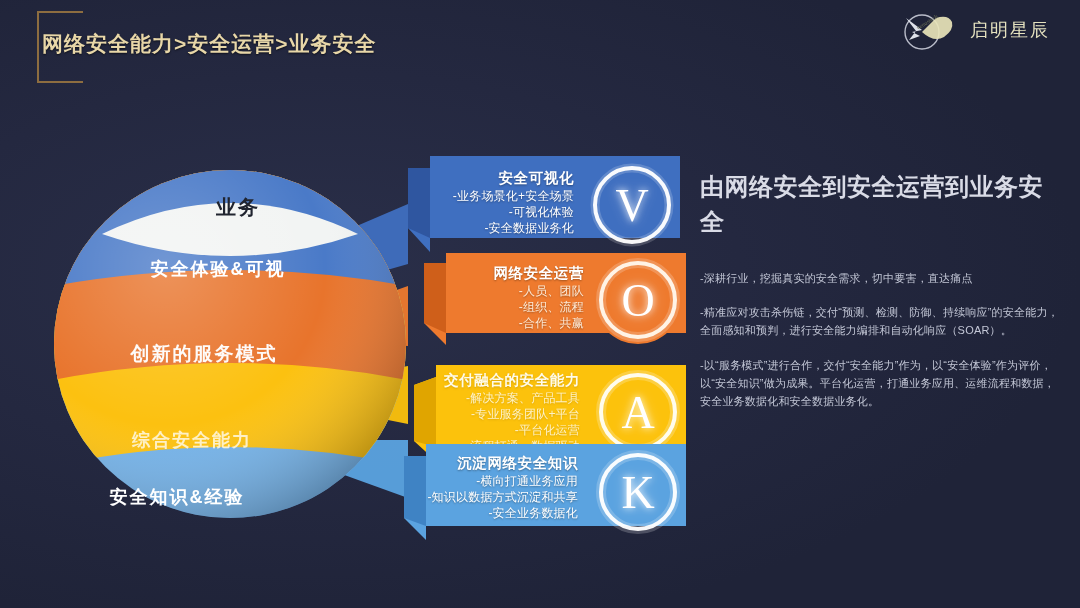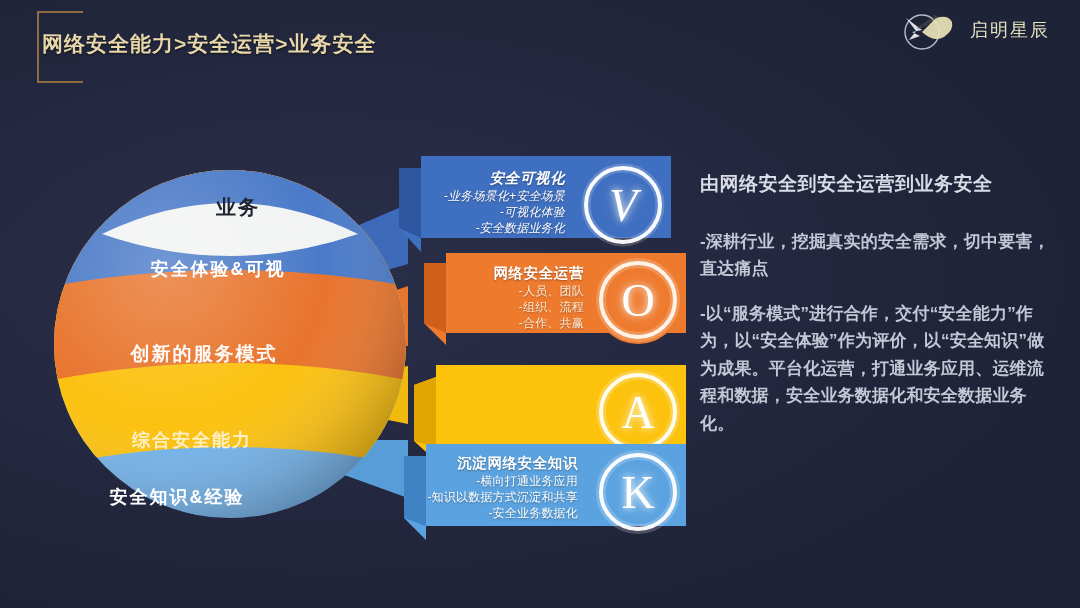--- a/index.html
+++ b/index.html
@@ -55,21 +55,21 @@
   .badge{position:absolute;}
   .badge-letter{
     position:absolute;left:0;top:0;width:100%;height:100%;
     display:flex;align-items:center;justify-content:center;
     color:#fff;font-size:46px;font-weight:normal;
     font-family:"Liberation Serif","DejaVu Serif",serif;
     text-shadow:0 0 7px rgba(255,255,255,.85),0 0 14px rgba(255,255,255,.45);
   }
 
   
-  #callout-v{left:399px;top:156px;width:328px;height:96px;font-style:italic;}
+  #callout-v{left:408px;top:156px;width:328px;height:96px;}
   #callout-v .cl-text{left:18px;top:13px;width:148px;}
   #callout-v .badge{left:178px;top:3px;width:92px;height:92px;}
   
   #callout-o{left:424px;top:253px;width:262px;height:92px;}
   #callout-o .cl-text{left:20px;top:11px;width:140px;}
   #callout-o .badge{left:168px;top:1px;width:92px;height:92px;}
   
   #callout-a{left:414px;top:361px;width:272px;height:100px;}
   #callout-a .cl-text{left:14px;top:10px;width:152px;}
   #callout-a .badge{left:178px;top:5px;width:92px;height:92px;}
@@ -79,27 +79,26 @@
   #callout-k .badge{left:188px;top:4px;width:92px;height:92px;}
 
   
   #callout-a .cl-text{color:#fffbe8;text-shadow:0 1px 2px rgba(190,140,0,.55);}
   #callout-a .cl-item{color:#fff7d6;opacity:.92;}
   #callout-o .cl-item{color:#fff1e0;opacity:.95;}
 
   
   #panel{position:absolute;left:700px;top:170px;width:360px;}
   #panel-heading{
-    color:#d9dbe6;font-size:19px;font-weight:bold;line-height:1.45;
+    color:#d9dbe6;font-size:24px;font-weight:bold;line-height:1.45;
     letter-spacing:.5px;margin:0 0 30px 0;
   }
   .panel-para{
-    color:#c3c7d6;font-size:17px;line-height:1.62;letter-spacing:.2px;
+    color:#c3c7d6;font-size:11px;line-height:1.62;letter-spacing:.2px;
     margin:0 0 17px 0;
-    font-weight:bold;
   }
 </style>
 </head>
 <body>
 
 <div id="slide">
 
   <div id="header">
     <div id="title-frame"></div>
     <div id="slide-title">网络安全能力&gt;安全运营&gt;业务安全</div>
@@ -201,20 +200,27 @@
   </div>
 
   <div class="callout" id="callout-a">
     <svg class="ribbon" width="272" height="100" viewBox="0 0 272 100">
       <path d="M0 24 L22 16 L22 4 L272 4 L272 86 L22 86 L22 100 L0 80 Z" fill="#fcc20c"></path>
       <path d="M0 24 L22 16 L22 86 L0 80 Z" fill="#e0a500"></path>
     </svg>
     <svg style="position:absolute;left:178px;top:5px;" width="92" height="92" viewBox="0 0 92 92">
       <circle cx="46" cy="46" r="43" fill="#fcc20c"></circle>
     </svg>
+    <div class="cl-text">
+      <div class="cl-title">交付融合的安全能力</div>
+      <div class="cl-item">-解决方案、产品工具</div>
+      <div class="cl-item">-专业服务团队+平台</div>
+      <div class="cl-item">-平台化运营</div>
+      <div class="cl-item">-流程打通、数据驱动</div>
+    </div>
     <div class="badge">
       <svg width="92" height="92" viewBox="0 0 92 92">
         <circle cx="46" cy="46" r="37" fill="none" stroke="#fffdf0" stroke-width="4" opacity="0.97"></circle>
         <circle cx="46" cy="46" r="37" fill="none" stroke="#ffffff" stroke-width="10" opacity="0.22"></circle>
       </svg>
       <div class="badge-letter">A</div>
     </div>
   </div>
 
   <div class="callout" id="callout-k">
@@ -233,16 +239,17 @@
         <circle cx="46" cy="46" r="37" fill="none" stroke="#ffffff" stroke-width="4" opacity="0.96"></circle>
         <circle cx="46" cy="46" r="37" fill="none" stroke="#ffffff" stroke-width="10" opacity="0.20"></circle>
       </svg>
       <div class="badge-letter">K</div>
     </div>
   </div>
 
   <div id="panel">
     <div id="panel-heading">由网络安全到安全运营到业务安全</div>
     <p class="panel-para">-深耕行业，挖掘真实的安全需求，切中要害，直达痛点</p>
+    <p class="panel-para">-精准应对攻击杀伤链，交付“预测、检测、防御、持续响应”的安全能力，全面感知和预判，进行安全能力编排和自动化响应（SOAR）。</p>
     <p class="panel-para">-以“服务模式”进行合作，交付“安全能力”作为，以“安全体验”作为评价，以“安全知识”做为成果。平台化运营，打通业务应用、运维流程和数据，安全业务数据化和安全数据业务化。</p>
   </div>
 
 </div>
 
 </body></html>

